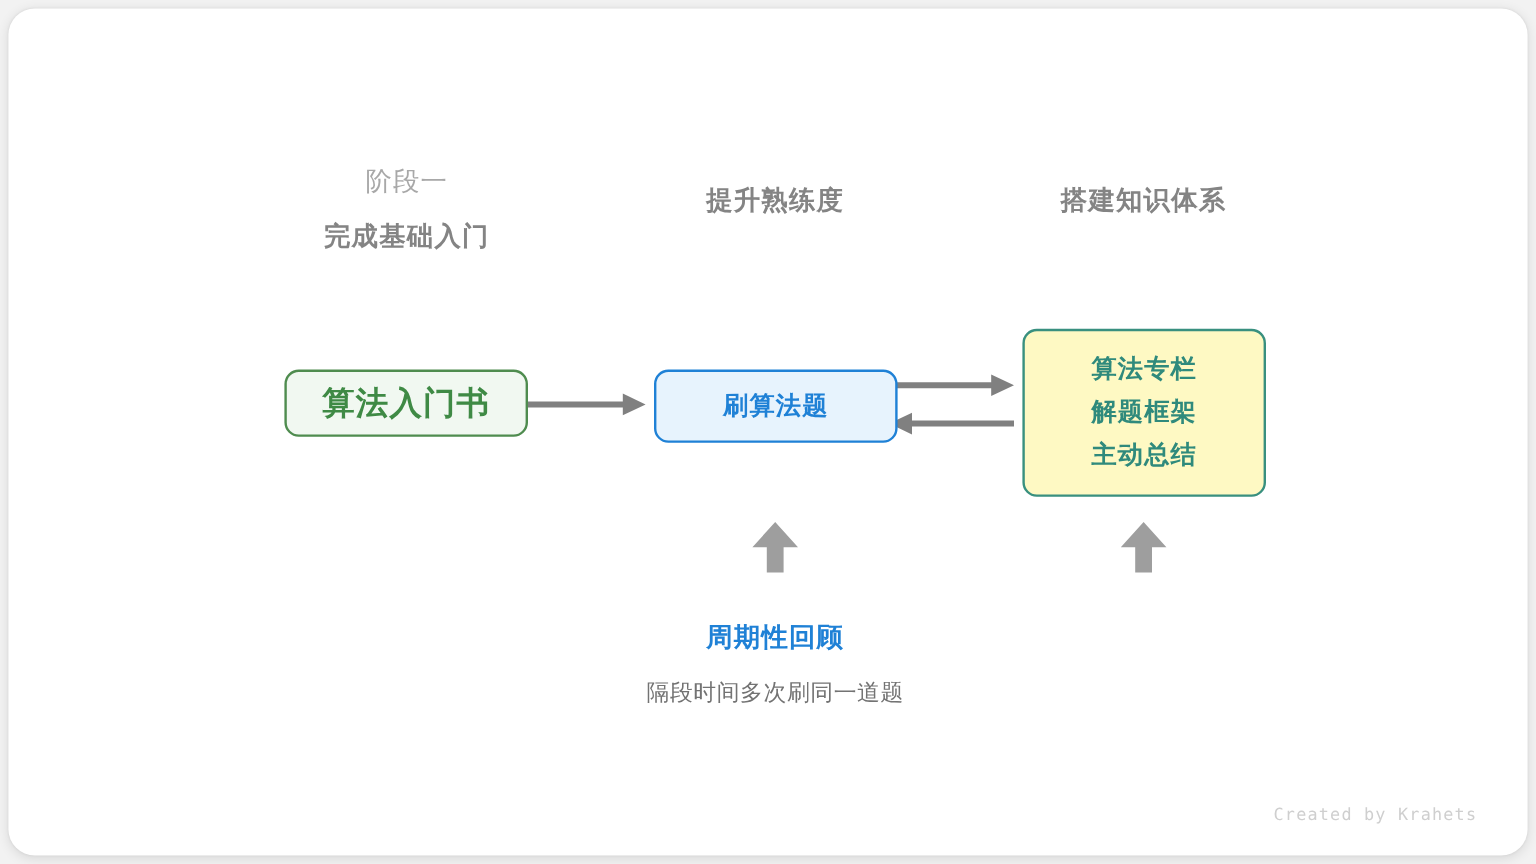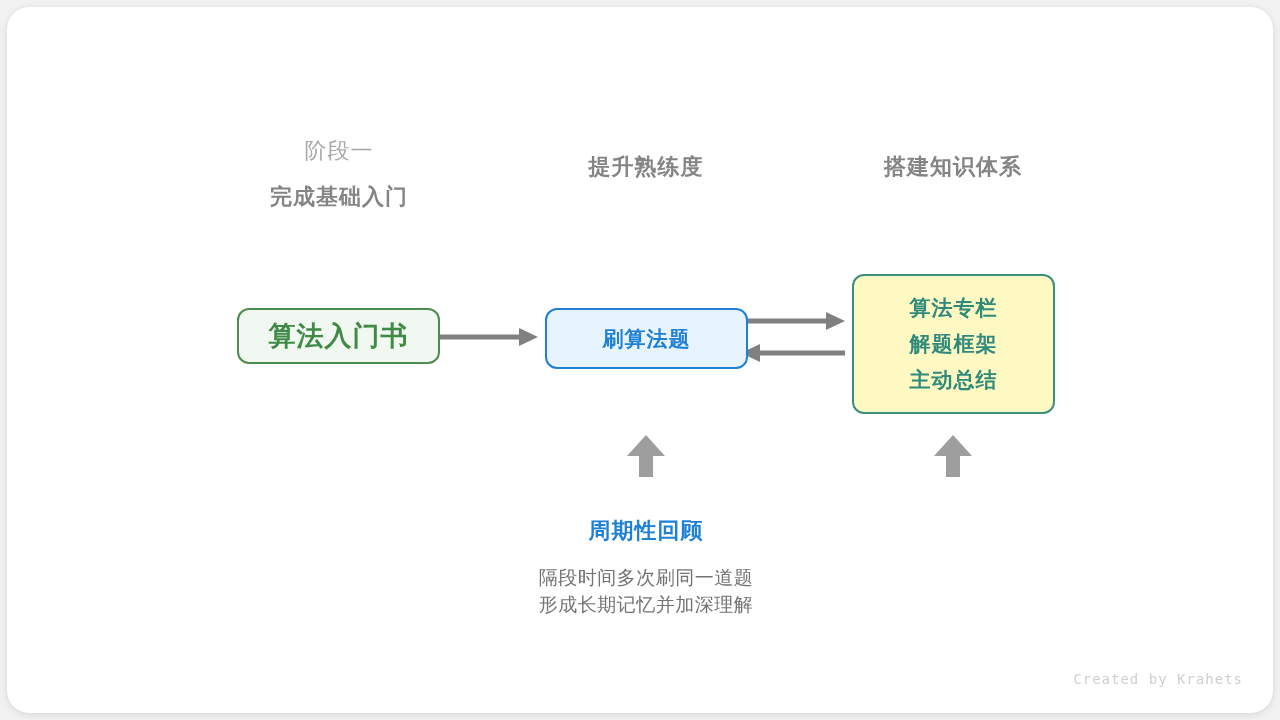--- a/index.html
+++ b/index.html
@@ -124,21 +124,21 @@
     text-align: center;
   }
   #note-review  { left: 474px; top: 509px; }
   #note-review .note-title { color: #1f81d6; }
   #note-summary { left: 781px; top: 509px; }
   #note-summary .note-title { color: #2f8a7c; }
 
   
   #credit {
     position: absolute;
-    right: 30px;
+    right: 42px;
     bottom: 26px;
     font-family: "DejaVu Sans Mono", "Liberation Mono", monospace;
     font-size: 14px;
     color: #cfcfcf;
     letter-spacing: 1px;
   }
 </style>
 </head>
 <body>
 
@@ -193,21 +193,20 @@
     <div class="node" id="node-system">
       <div class="line">算法专栏</div>
       <div class="line">解题框架</div>
       <div class="line">主动总结</div>
     </div>
 
     <div class="note" id="note-review">
       <div class="note-title">周期性回顾</div>
       <div class="note-desc">
         <div>隔段时间多次刷同一道题</div>
-        <div>形成长期记忆并加深理解</div>
       </div>
     </div>
 
 
     <div id="credit">Created by Krahets</div>
 
   </div>
 </div>
 
 </body></html>

